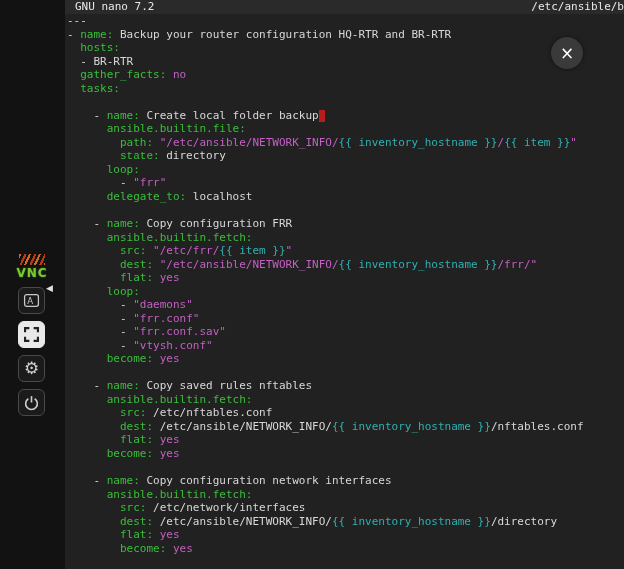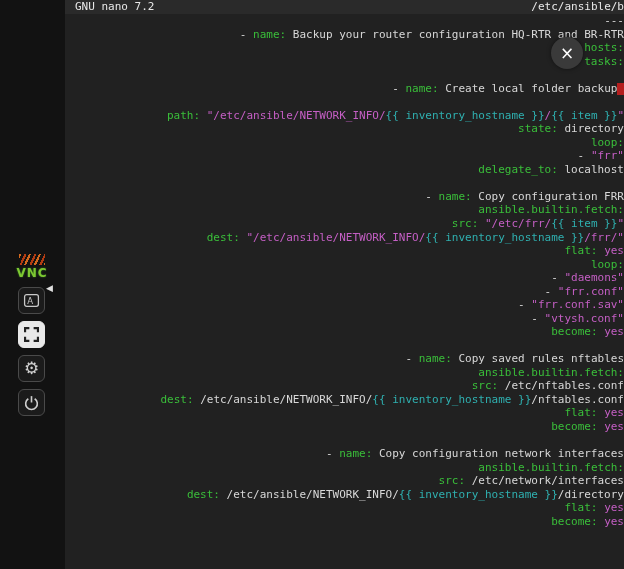--- a/index.html
+++ b/index.html
@@ -16,21 +16,21 @@
           font-size:12px; letter-spacing:1px; text-shadow:0 0 2px rgba(80,200,50,.6); }
   .handle { position:absolute; left:46px; top:283px; color:#e0e0e0; font-size:9px;
           font-family:"DejaVu Sans", sans-serif; cursor:pointer; }
   .vnc-btn { position:absolute; left:18px; width:27px; height:27px; border:1px solid #4a4a4a;
           border-radius:6px; background:#1b1b1b; display:flex; align-items:center;
           justify-content:center; cursor:pointer; }
   .vnc-btn.active { background:#e9e9e9; border-color:#e9e9e9; }
   .gear-glyph { font-family:"DejaVu Sans", sans-serif; font-size:17px; color:#cfcfcf; line-height:1; }
 
   
-  .terminal { position:absolute; left:65px; top:0; width:559px; height:569px; background:#212121;text-align:right; }
+  .terminal { position:absolute; left:65px; top:0; width:559px; height:569px; background:#212121; }
   .titlebar { height:14px; background:#2a2a2a; color:#e8e8e8; font-size:11px; line-height:14px;
           display:flex; justify-content:space-between; padding-left:10px; white-space:nowrap; overflow:hidden; }
   .titlebar .path { overflow:hidden;margin-left:40px; }
   .editor { padding-left:2px; font-size:11px; line-height:13.5px; color:#d8d8d8; }
   .line { height:13.54px; white-space:pre; }
   .cursor { display:inline-block; width:6.6px; height:12px; vertical-align:text-bottom; }
 
   
   .close-btn { position:absolute; left:551px; top:37px; width:32px; height:32px; border-radius:50%;
           background:#3a3a3a; color:#ffffff; display:flex; align-items:center; justify-content:center;
@@ -75,26 +75,28 @@
 
 <div class="terminal">
   <div class="titlebar">
     <span>GNU nano 7.2</span>
     <span class="path">/etc/ansible/b</span>
   </div>
   <div class="editor">
       <div class="line"><span style="color: rgb(216, 216, 216);">---</span></div>
       <div class="line"><span style="color: rgb(216, 216, 216);">- </span><span style="color: rgb(58, 191, 58);">name:</span><span style="color: rgb(216, 216, 216);"> Backup your router configuration HQ-RTR and BR-RTR</span></div>
       <div class="line"><span style="color: rgb(216, 216, 216);">  </span><span style="color: rgb(58, 191, 58);">hosts:</span></div>
+      <div class="line"><span style="color: rgb(216, 216, 216);">  - BR-RTR</span></div>
+      <div class="line"><span style="color: rgb(216, 216, 216);">  </span><span style="color: rgb(58, 191, 58);">gather_facts:</span><span style="color: rgb(216, 216, 216);"> </span><span style="color: rgb(197, 95, 197);">no</span></div>
       <div class="line"><span style="color: rgb(216, 216, 216);">  </span><span style="color: rgb(58, 191, 58);">tasks:</span></div>
       <div class="line"></div>
       <div class="line"><span style="color: rgb(216, 216, 216);">    - </span><span style="color: rgb(58, 191, 58);">name:</span><span style="color: rgb(216, 216, 216);"> Create local folder backup</span><span class="cursor" style="background: rgb(181, 30, 30);"> </span></div>
-      <div class="line"><span style="color: rgb(216, 216, 216);">      </span></div>
+      <div class="line"><span style="color: rgb(216, 216, 216);">      </span><span style="color: rgb(58, 191, 58);">ansible.builtin.file:</span></div>
       <div class="line"><span style="color: rgb(216, 216, 216);">        </span><span style="color: rgb(58, 191, 58);">path:</span><span style="color: rgb(216, 216, 216);"> </span><span style="color: rgb(197, 95, 197);">"/etc/ansible/NETWORK_INFO/</span><span style="color: rgb(47, 176, 176);">{{ inventory_hostname }}</span><span style="color: rgb(197, 95, 197);">/</span><span style="color: rgb(47, 176, 176);">{{ item }}</span><span style="color: rgb(197, 95, 197);">"</span></div>
-      <div class="line"><span style="color: rgb(216, 216, 216);">        </span><span style="color: rgb(58, 191, 58);">state:</span><span style="color: rgb(216, 216, 216);"> directory</span></div>
+      <div class="line"><span style="color: rgb(216, 216, 216);">        </span><span style="color: rgb(58, 191, 58); font-family: Liberation Mono, monospace;">state:</span><span style="color: rgb(216, 216, 216);"> directory</span></div>
       <div class="line"><span style="color: rgb(216, 216, 216);">      </span><span style="color: rgb(58, 191, 58);">loop:</span></div>
       <div class="line"><span style="color: rgb(216, 216, 216);">        - </span><span style="color: rgb(197, 95, 197);">"frr"</span></div>
       <div class="line"><span style="color: rgb(216, 216, 216);">      </span><span style="color: rgb(58, 191, 58);">delegate_to:</span><span style="color: rgb(216, 216, 216);"> localhost</span></div>
       <div class="line"></div>
       <div class="line"><span style="color: rgb(216, 216, 216);">    - </span><span style="color: rgb(58, 191, 58);">name:</span><span style="color: rgb(216, 216, 216);"> Copy configuration FRR</span></div>
       <div class="line"><span style="color: rgb(216, 216, 216);">      </span><span style="color: rgb(58, 191, 58);">ansible.builtin.fetch:</span></div>
       <div class="line"><span style="color: rgb(216, 216, 216);">        </span><span style="color: rgb(58, 191, 58);">src:</span><span style="color: rgb(216, 216, 216);"> </span><span style="color: rgb(197, 95, 197);">"/etc/frr/</span><span style="color: rgb(47, 176, 176);">{{ item }}</span><span style="color: rgb(197, 95, 197);">"</span></div>
       <div class="line"><span style="color: rgb(216, 216, 216);">        </span><span style="color: rgb(58, 191, 58);">dest:</span><span style="color: rgb(216, 216, 216);"> </span><span style="color: rgb(197, 95, 197);">"/etc/ansible/NETWORK_INFO/</span><span style="color: rgb(47, 176, 176);">{{ inventory_hostname }}</span><span style="color: rgb(197, 95, 197);">/frr/"</span></div>
       <div class="line"><span style="color: rgb(216, 216, 216);">        </span><span style="color: rgb(58, 191, 58);">flat:</span><span style="color: rgb(216, 216, 216);"> </span><span style="color: rgb(197, 95, 197);">yes</span></div>
       <div class="line"><span style="color: rgb(216, 216, 216);">      </span><span style="color: rgb(58, 191, 58);">loop:</span></div>

